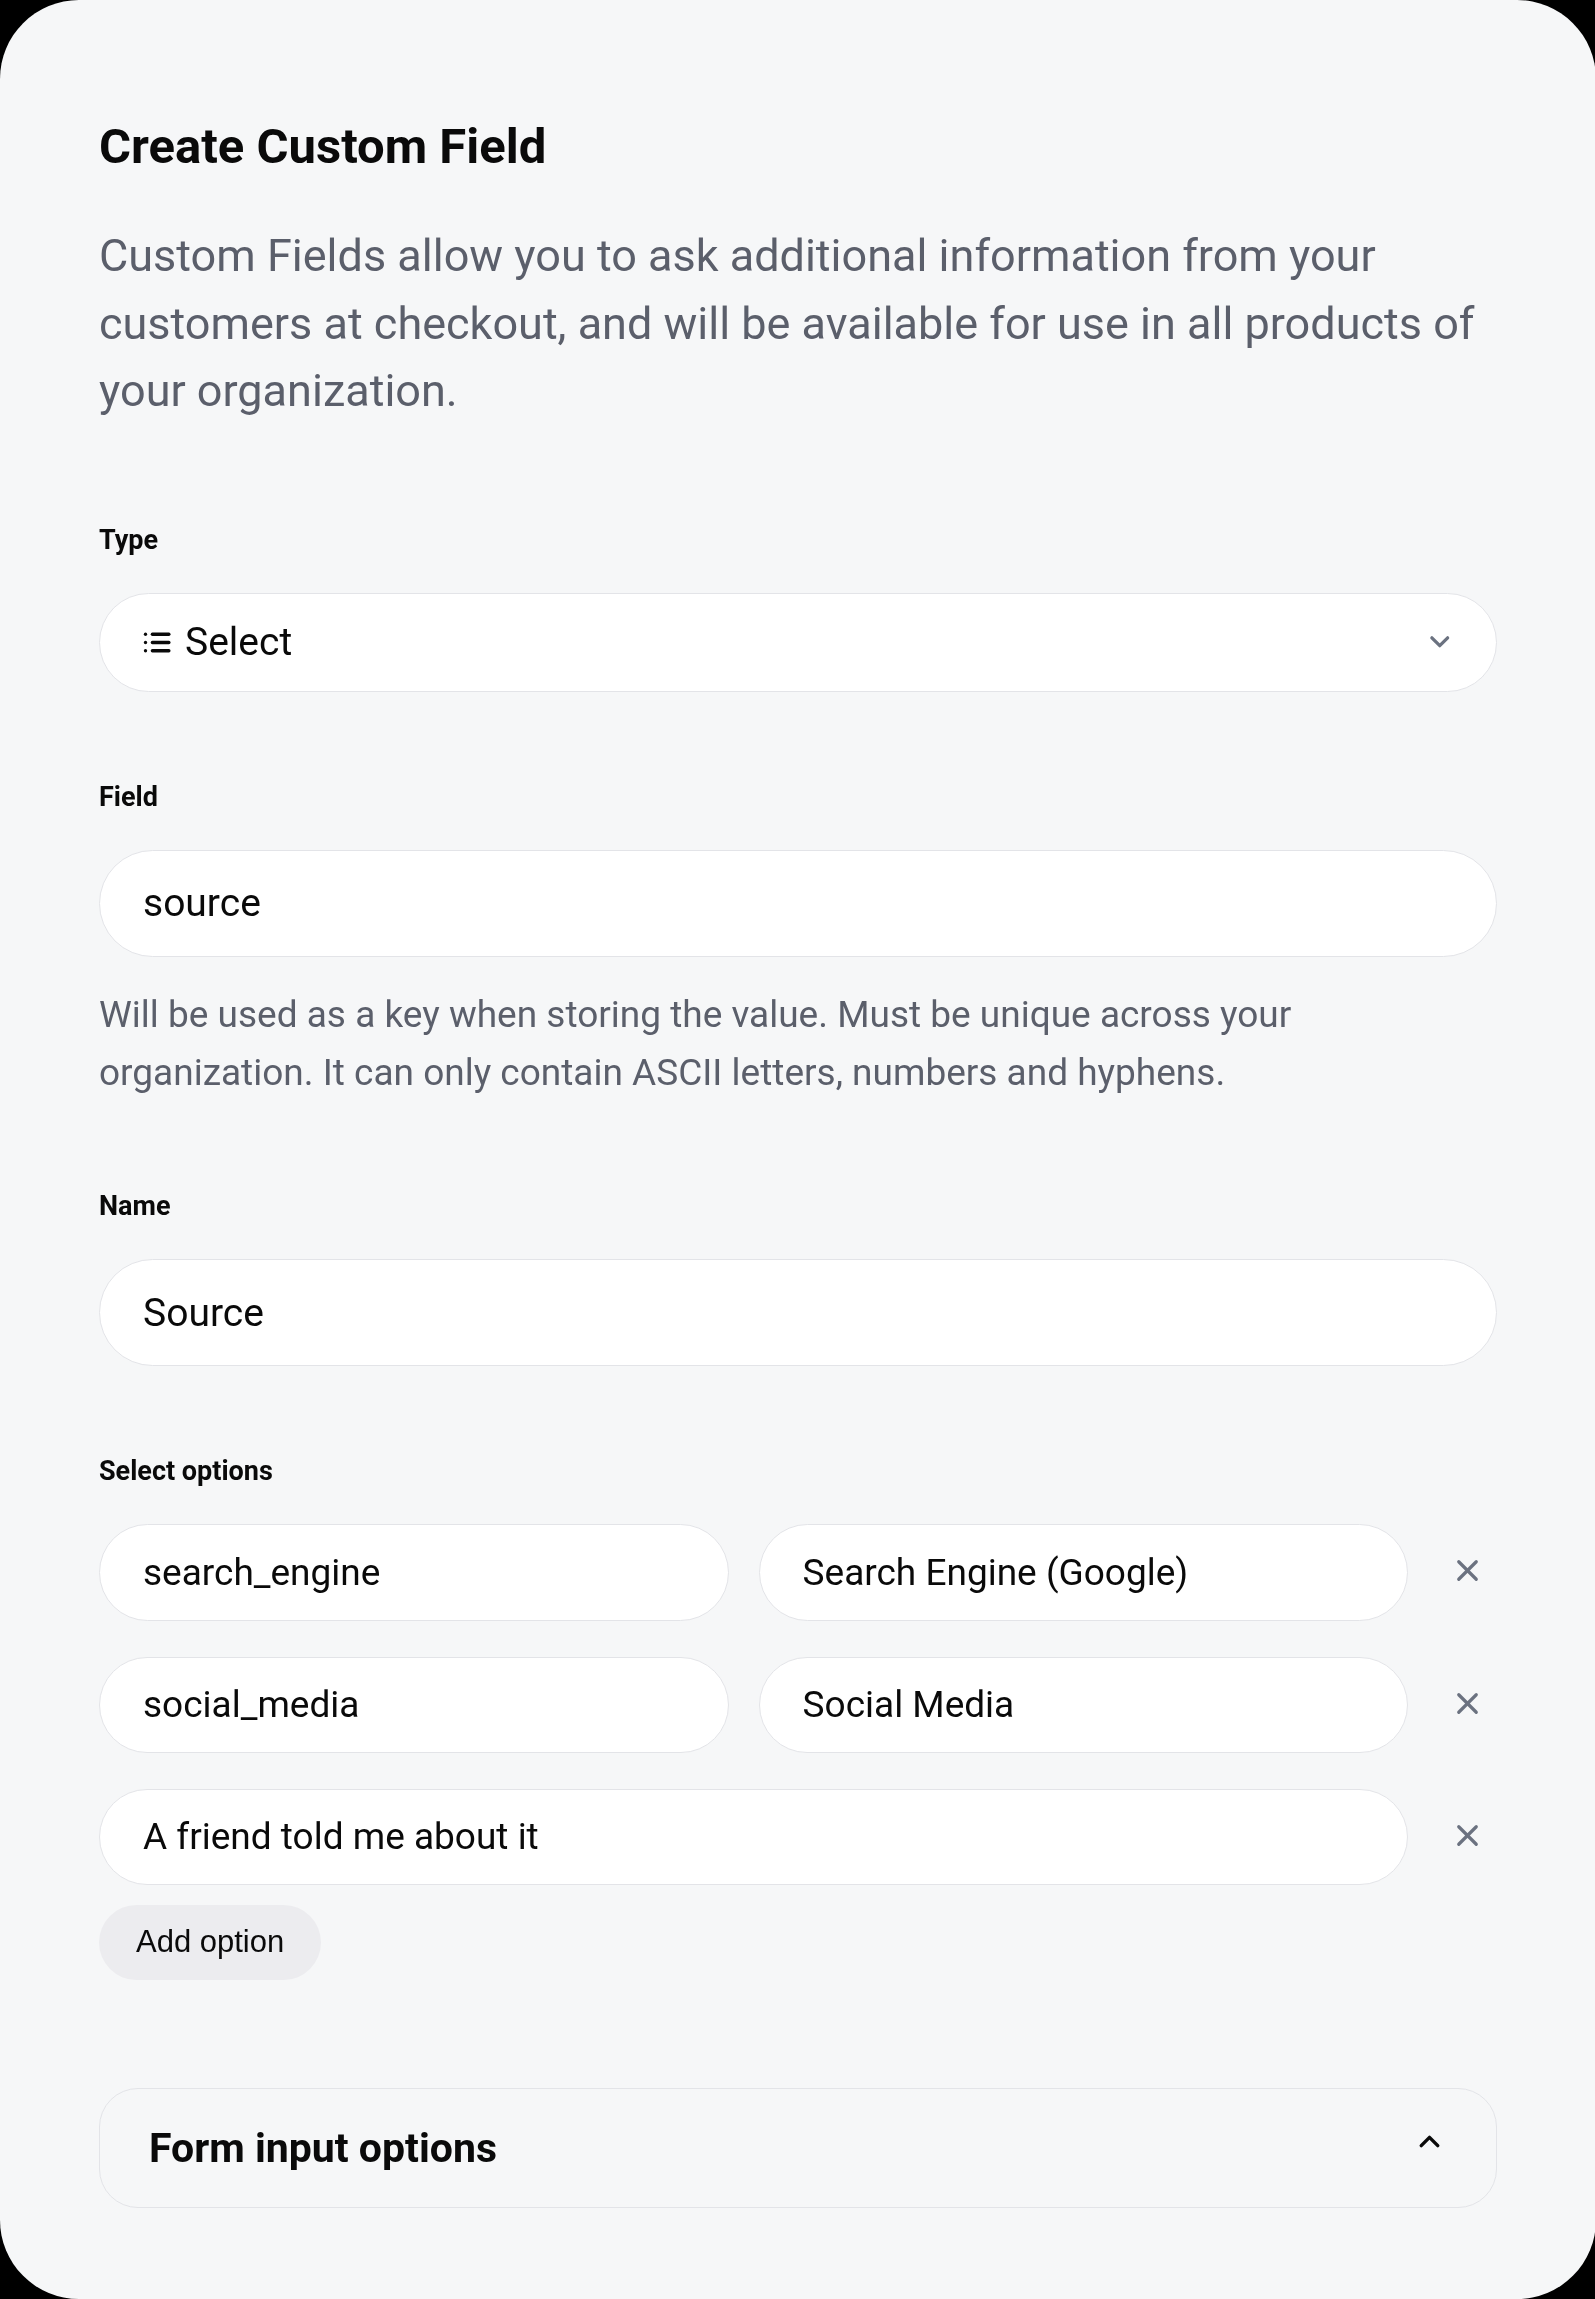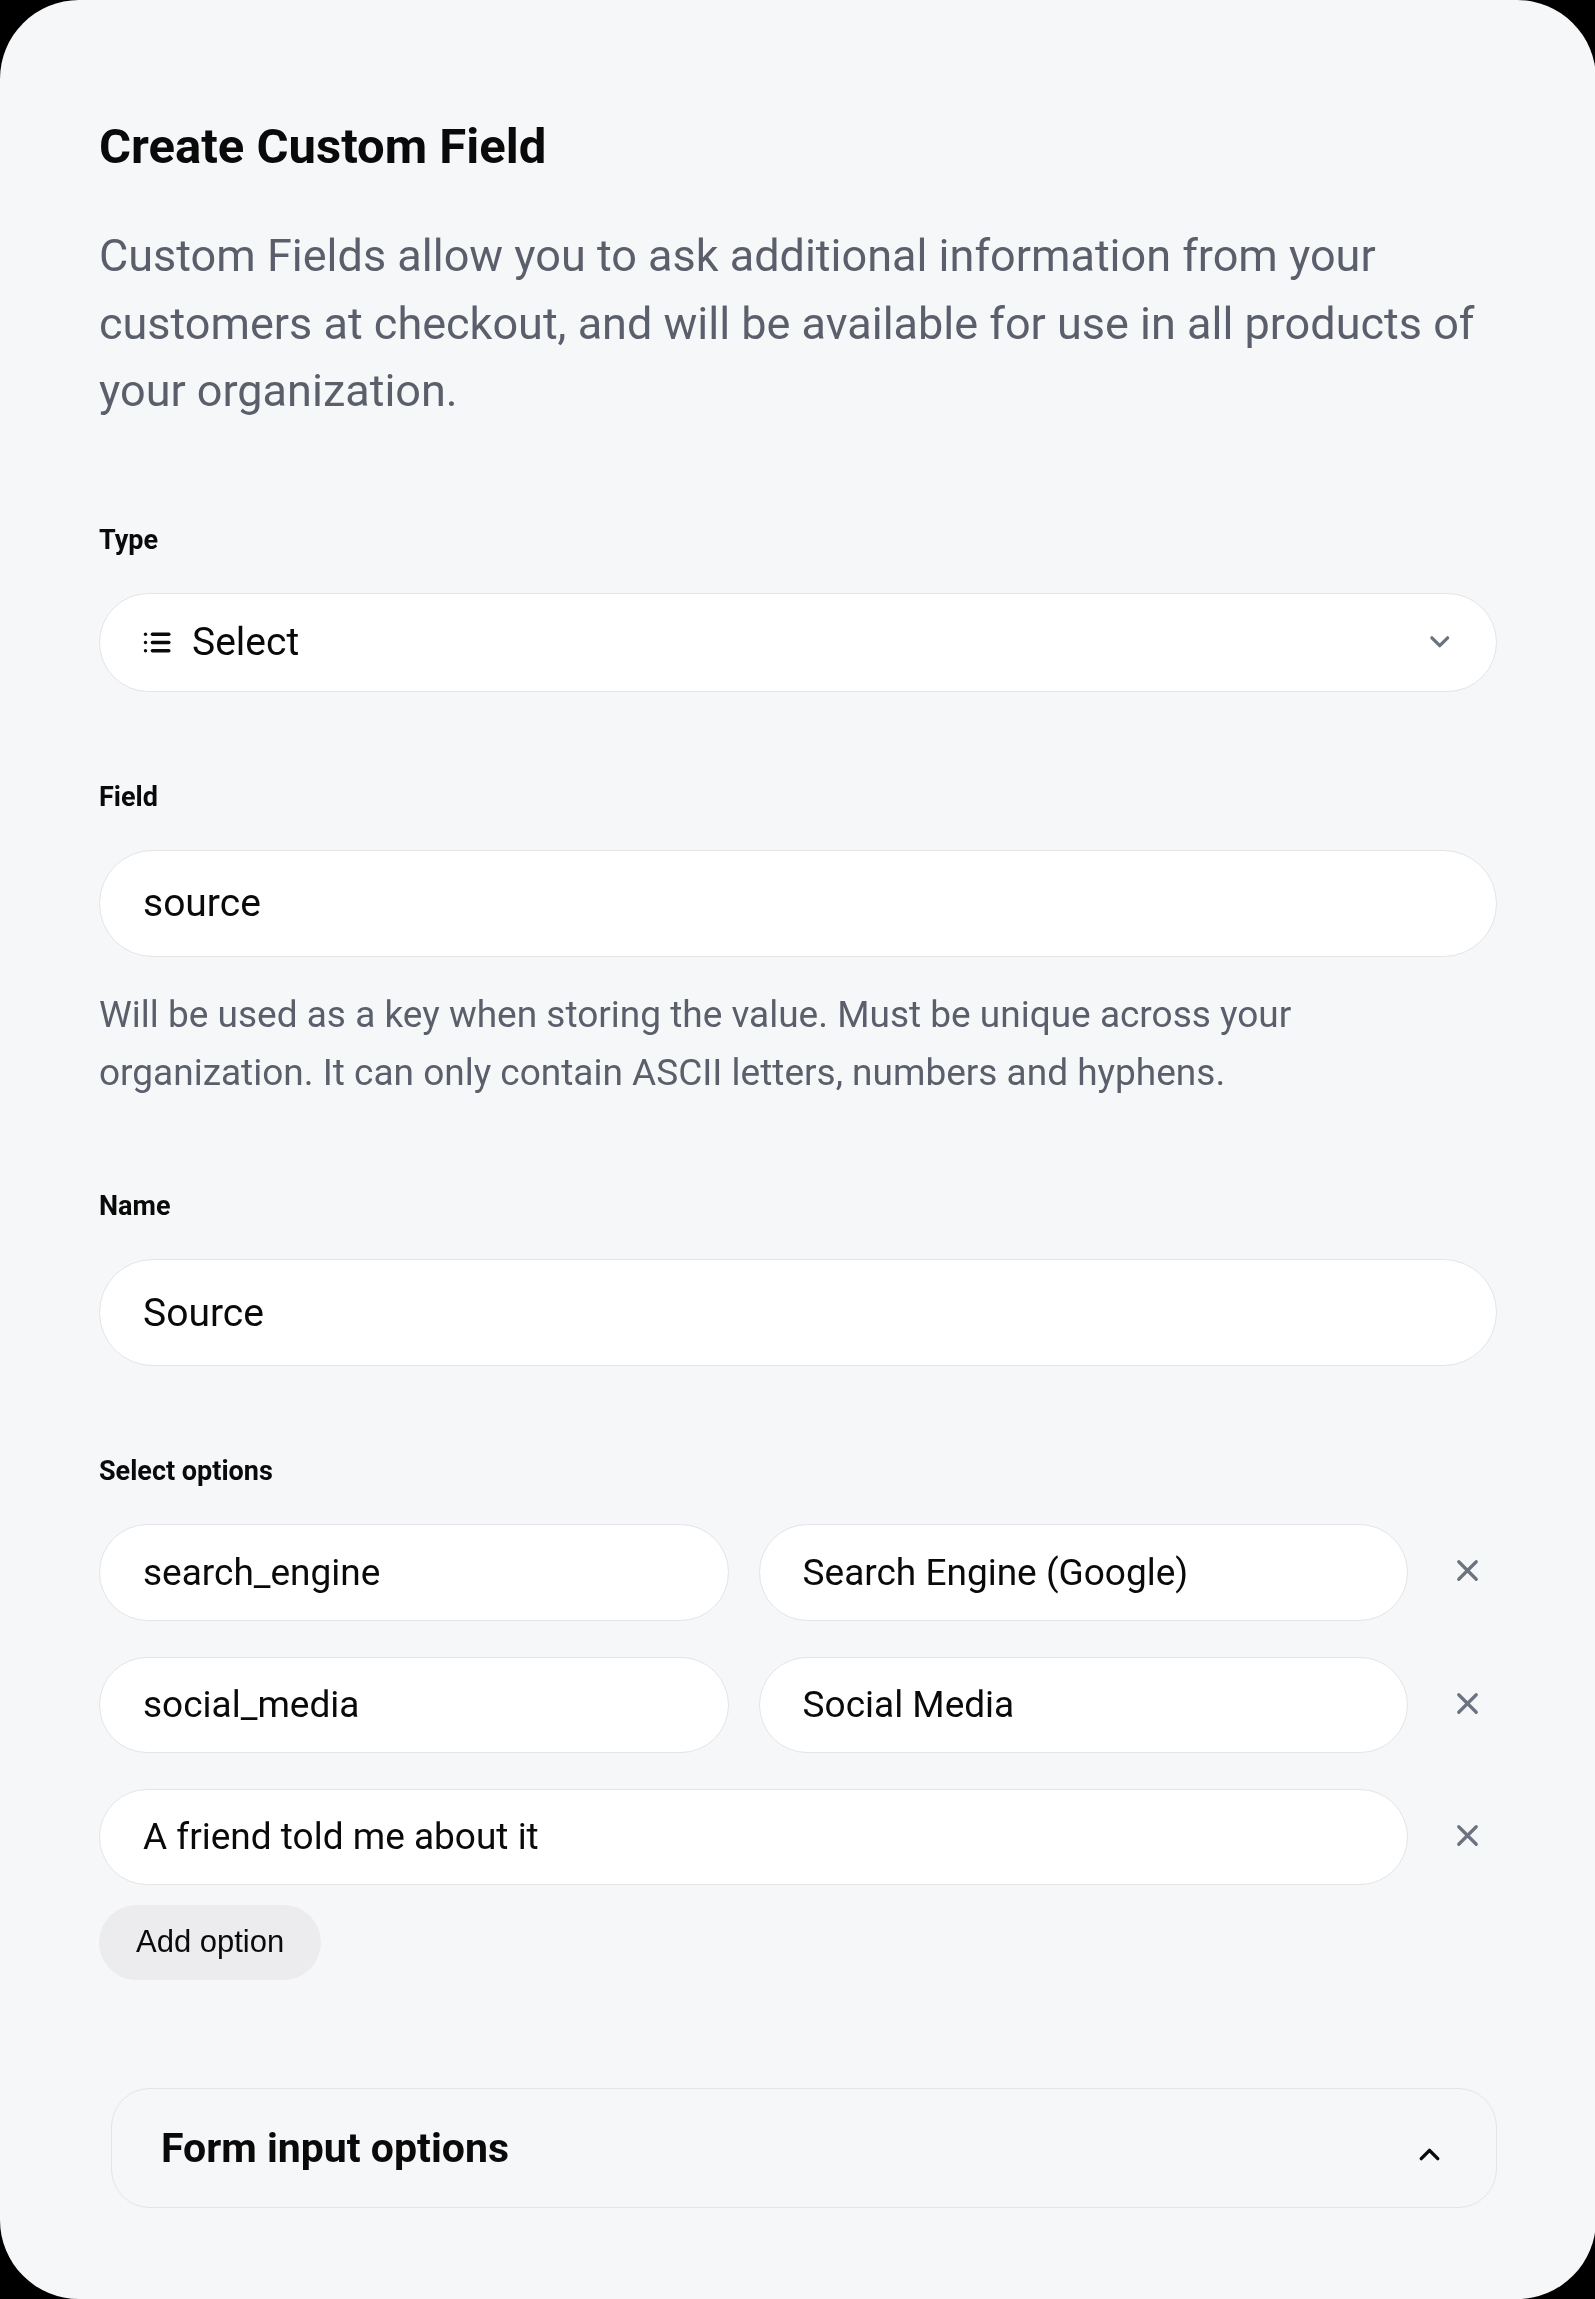--- a/index.html
+++ b/index.html
@@ -61,21 +61,21 @@
   .select-wrap {
     width: 100%;
     background: #fff;
     border: 1px solid #e3e4e8;
     border-radius: 59px;
     padding: 25.6px 39px;
     font-size: 39px;
     color: #0a0a0a;
     display: flex;
     align-items: center;
-    gap: 18px;
+    gap: 11px;
     cursor: pointer;
   }
   .select-icon {
     width: 35px;
     height: 35px;
     flex: 0 0 auto;
     display: inline-flex;
     align-items: center;
     justify-content: center;
   }
@@ -151,24 +151,23 @@
     cursor: pointer;
     font-family: Liberation Sans, sans-serif;
   }
   .collapsible {
     margin-top: 108px;
     background: transparent;
     border: 1px solid #e3e4e8;
     border-radius: 39px;
     padding: 35px 49px;
     display: flex;
-    align-items: flex-end;
+    align-items: flex-start;
     justify-content: space-between;
     cursor: pointer;
-    margin-left: 12px;
   }
   .collapsible-title {
     font-size: 41px;
     font-weight: 700;
     color: #0a0a0a;
   }
 </style>
 </head>
 <body>
 

